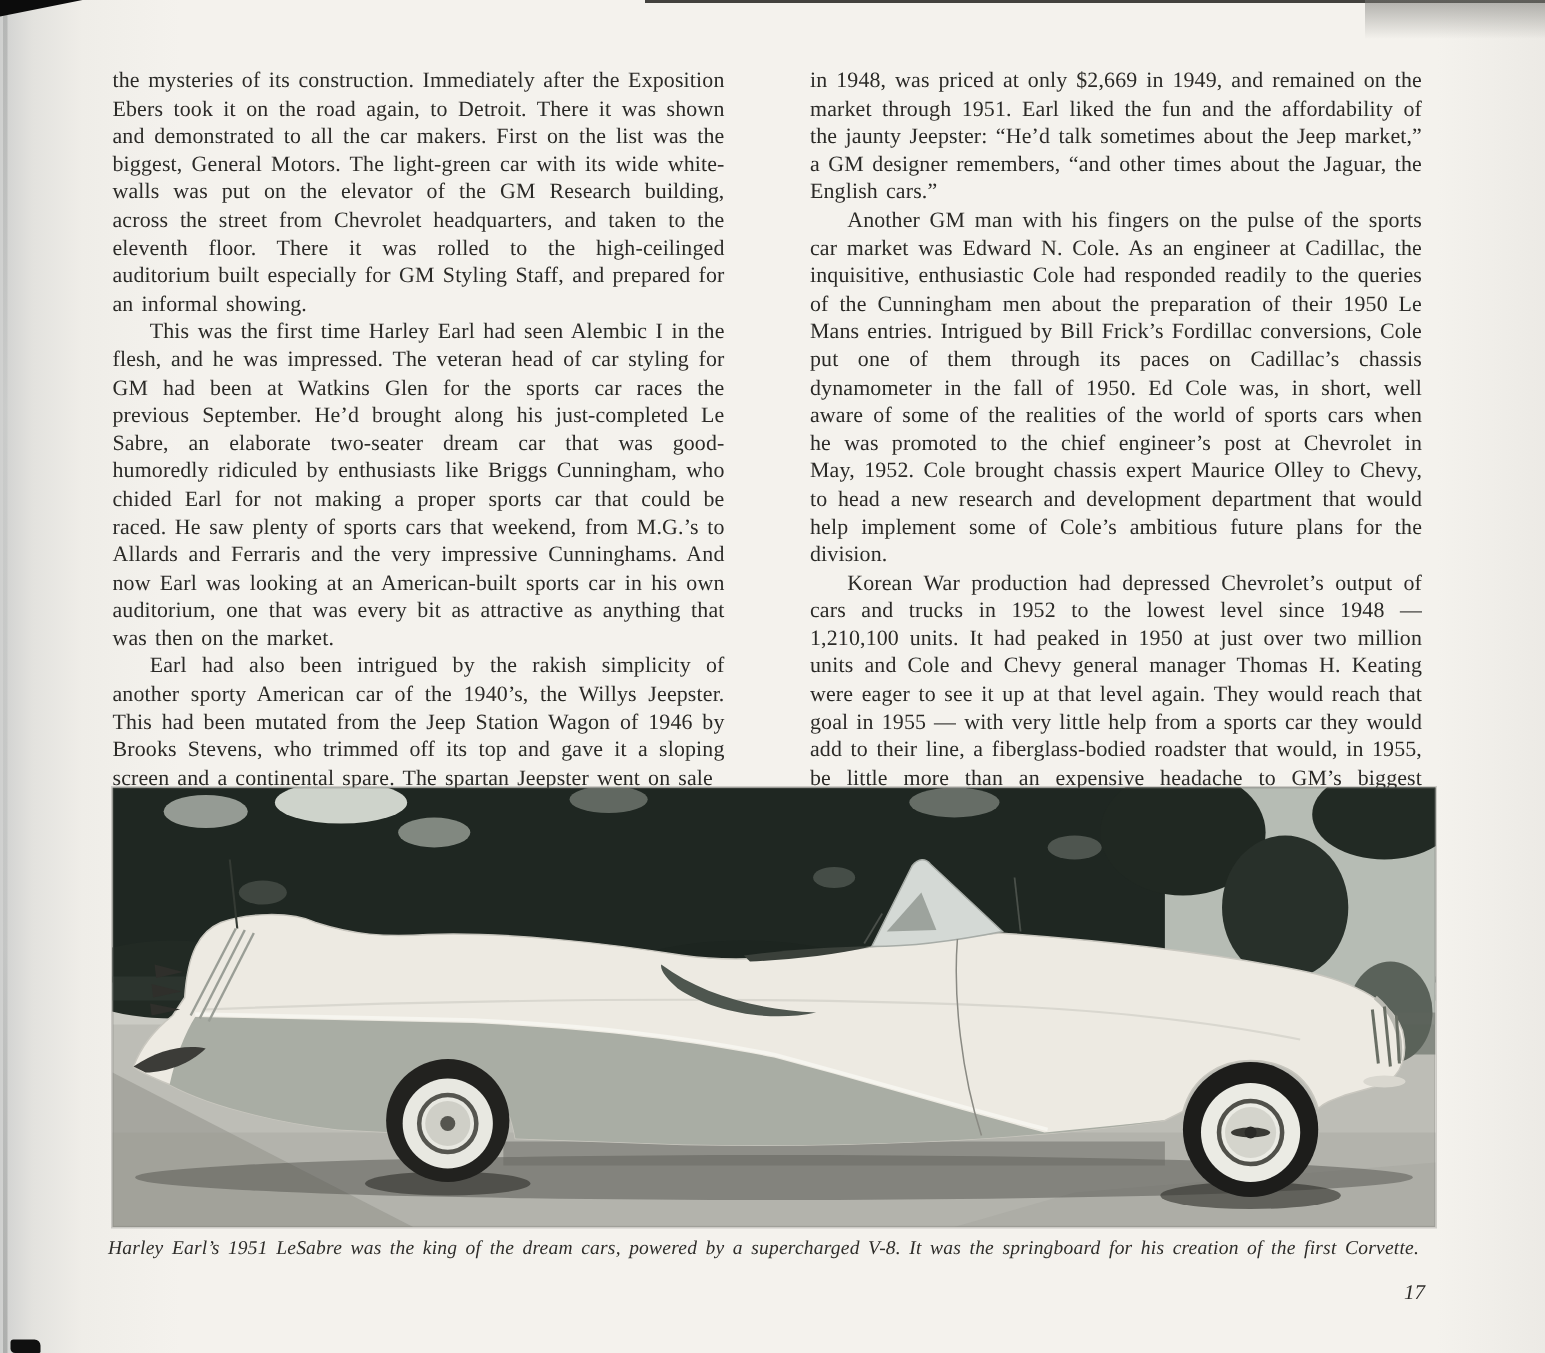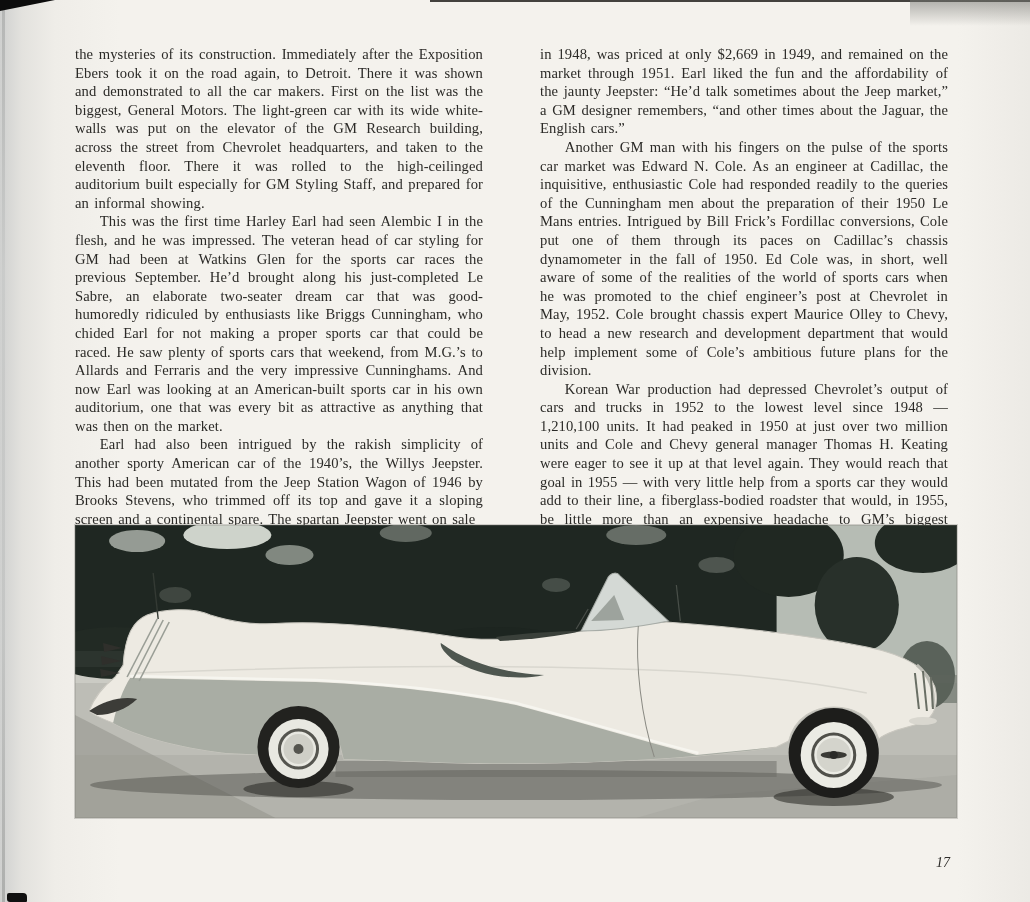--- a/index.html
+++ b/index.html
@@ -158,16 +158,17 @@
           <circle cx="757" cy="230" r="17" fill="#d4d4cc"></circle>
           <ellipse cx="757" cy="230" rx="13" ry="3.4" fill="#3a3a35"></ellipse>
           <circle cx="757" cy="230" r="4" fill="#2a2a27"></circle>
         </g>
       </g>
 
       <rect x="0" y="0" width="880" height="293" fill="none" stroke="#7d7d77" stroke-width="1.5" opacity=".35"></rect>
     </svg>
   </figure>
 
+  <div class="caption">Harley Earl’s 1951 LeSabre was the king of the dream cars, powered by a supercharged V-8. It was the springboard for his creation of the first Corvette.</div>
   <div class="pagenum">17</div>
   <div class="mark-bl"></div>
 
 </div>
 
 </body></html>

